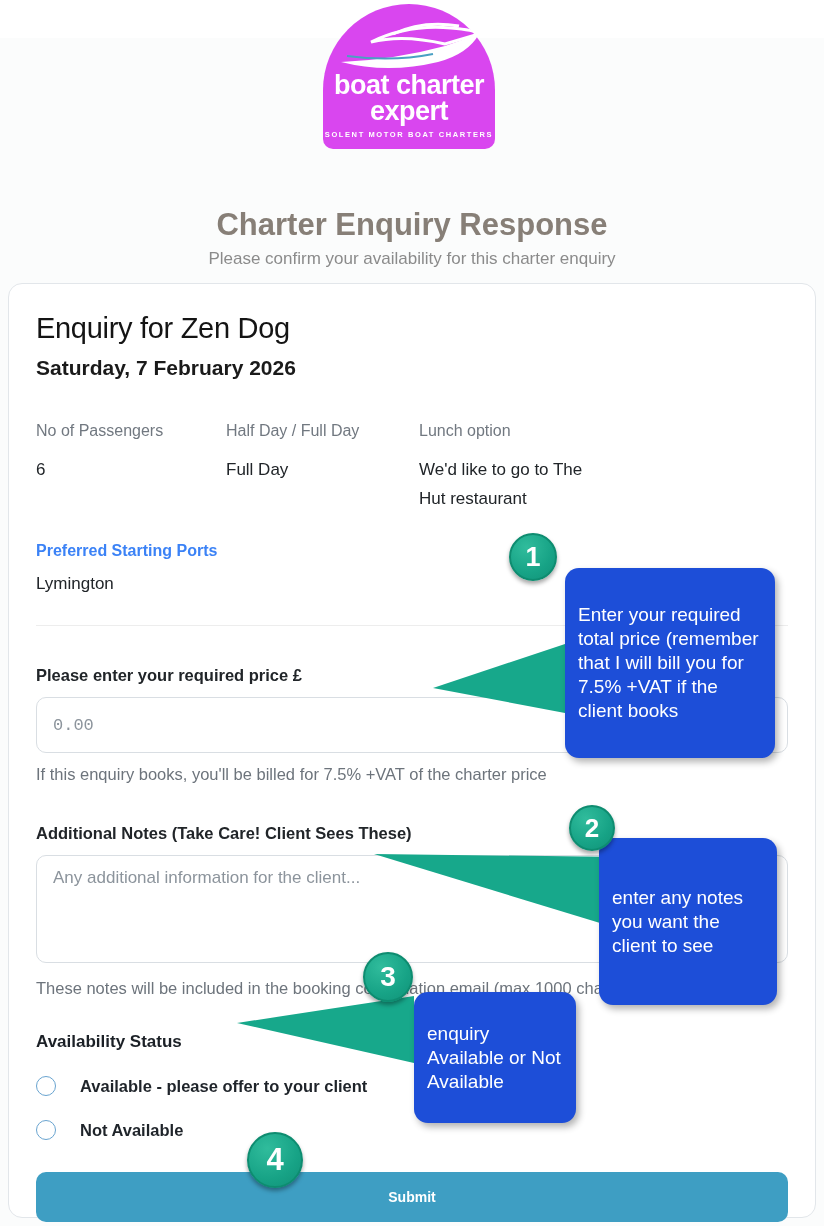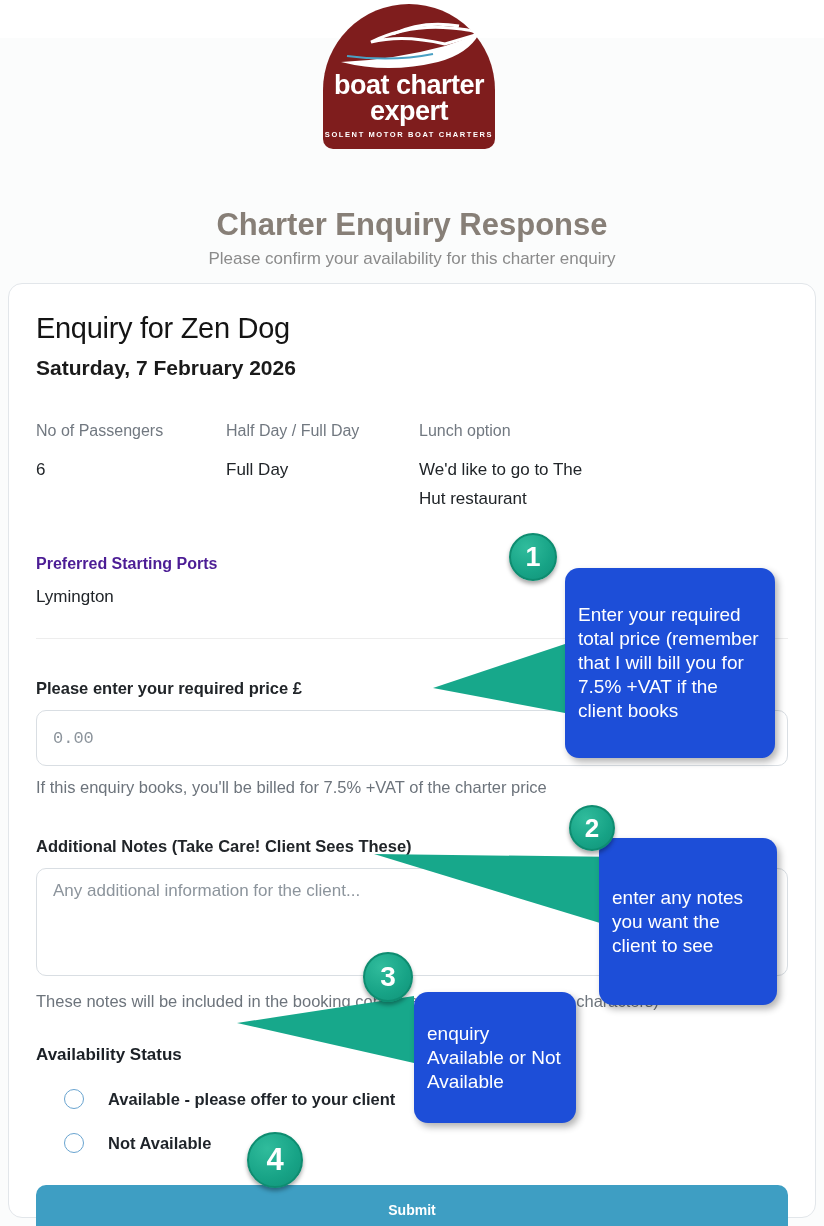--- a/index.html
+++ b/index.html
@@ -2,21 +2,21 @@
 <html><head>
 <meta charset="utf-8">
 <style>
   * { margin:0; padding:0; box-sizing:border-box; }
   html,body { width:824px; height:1226px; background:#fff; font-family:"Liberation Sans", sans-serif; }
   .page { position:relative; width:824px; height:1226px; background:#fbfcfc; overflow:hidden; }
   .top-white { position:absolute; top:0; left:0; width:824px; height:38px; background:#ffffff; }
 
   
   .logo { position:absolute; left:323px; top:4px; width:172px; height:145px;
-          border-radius:86px 86px 10px 10px; background:#7f1d1d; text-align:center;
+          border-radius:86px 86px 10px 10px; background:#d946ef; text-align:center;
           display:flex; flex-direction:column; align-items:center; justify-content:flex-end; padding-bottom:10px; }
   .logo svg { position:absolute; top:8px; left:10px; }
   .logo-line1 { color:#fff; font-weight:bold; font-size:27px; line-height:25px; letter-spacing:-0.5px; }
   .logo-line2 { color:#fff; font-weight:bold; font-size:27px; line-height:26px; letter-spacing:-0.5px; }
   .logo-tag   { color:#fff; font-weight:bold; font-size:7.5px; letter-spacing:1.6px; margin-top:6px; }
 
   
   .page-title { position:absolute; top:207px; left:0; width:824px; text-align:center;
                 font-size:31px; font-weight:bold; color:#877F77; }
   .page-subtitle { position:absolute; top:249px; left:0; width:824px; text-align:center;
@@ -25,37 +25,37 @@
   
   .card { position:absolute; left:8px; top:283px; width:808px; height:935px; background:#fff;
           border:1px solid #e2e6ea; border-radius:14px; padding:28px 27px; }
   .enquiry-heading { font-size:29px; color:#141414; font-weight:400; letter-spacing:-0.3px; }
   .enquiry-date { font-size:21px; color:#1a1a1a; font-weight:bold; margin-top:11px; }
 
   .fields-grid { display:grid; grid-template-columns:190px 193px 190px 1fr; margin-top:42px; height:120px; }
   .field-label { font-size:16px; color:#717880; }
   .field-value { font-size:17px; color:#212529; margin-top:15px; line-height:29px; padding-right:10px; }
 
-  .ports-label { font-size:16px; color:#4c1d95; font-weight:bold;margin-top:13px; }
+  .ports-label { font-size:16px; color:#3b82f6; font-weight:bold; }
   .ports-value { font-size:17px; color:#212529; margin-top:14px; }
 
   hr.divider { border:none; border-top:1px solid #ededed; margin:31px 0 0 0; }
 
   .input-label { font-size:16.5px; font-weight:bold; color:#212529; margin-top:40px; }
   .price-input { width:100%; height:56px; margin-top:12px; border:1px solid #d9dee3; border-radius:10px;
                  font-size:17px; color:#6d747c; padding:0 16px; font-family:Liberation Mono, monospace; outline:none; background:#fff; }
   .price-input::placeholder, .notes-area::placeholder { color:#8c949c; opacity:1; }
   .help-text { font-size:16.5px; color:#6d747c; margin-top:12px; }
 
   .notes-area { width:100%; height:108px; margin-top:12px; border:1px solid #d9dee3; border-radius:10px;
                 font-size:17px; color:#212529; padding:12px 16px; resize:none;
                 font-family:"Liberation Sans",sans-serif; outline:none; background:#fff; }
 
   .avail-label { font-size:17px; font-weight:bold; color:#1b2026; margin-top:34px; }
-  .radio-row { display:flex; align-items:center; margin-top:24px;margin-left:28px; }
+  .radio-row { display:flex; align-items:center; margin-top:24px; }
   .radio-circle { width:20px; height:20px; border:1.6px solid #69A4D0; border-radius:50%; background:#fff; flex:0 0 20px; cursor:pointer; }
   .radio-label { font-size:16.5px; font-weight:bold; color:#1f242a; margin-left:24px; cursor:pointer; }
 
   .submit-btn { display:block; width:100%; height:50px; margin-top:32px; background:#3E9EC3; border:none;
                 border-radius:10px; color:#fff; font-size:14px; font-weight:bold; cursor:pointer;
                 font-family:"Liberation Sans",sans-serif; }
 
   
   .arrow-layer { position:absolute; left:0; top:0; width:824px; height:1226px; pointer-events:none; z-index:40; }
   .callout { position:absolute; z-index:41; background:#1d4ed8; color:#fff; border-radius:14px;

